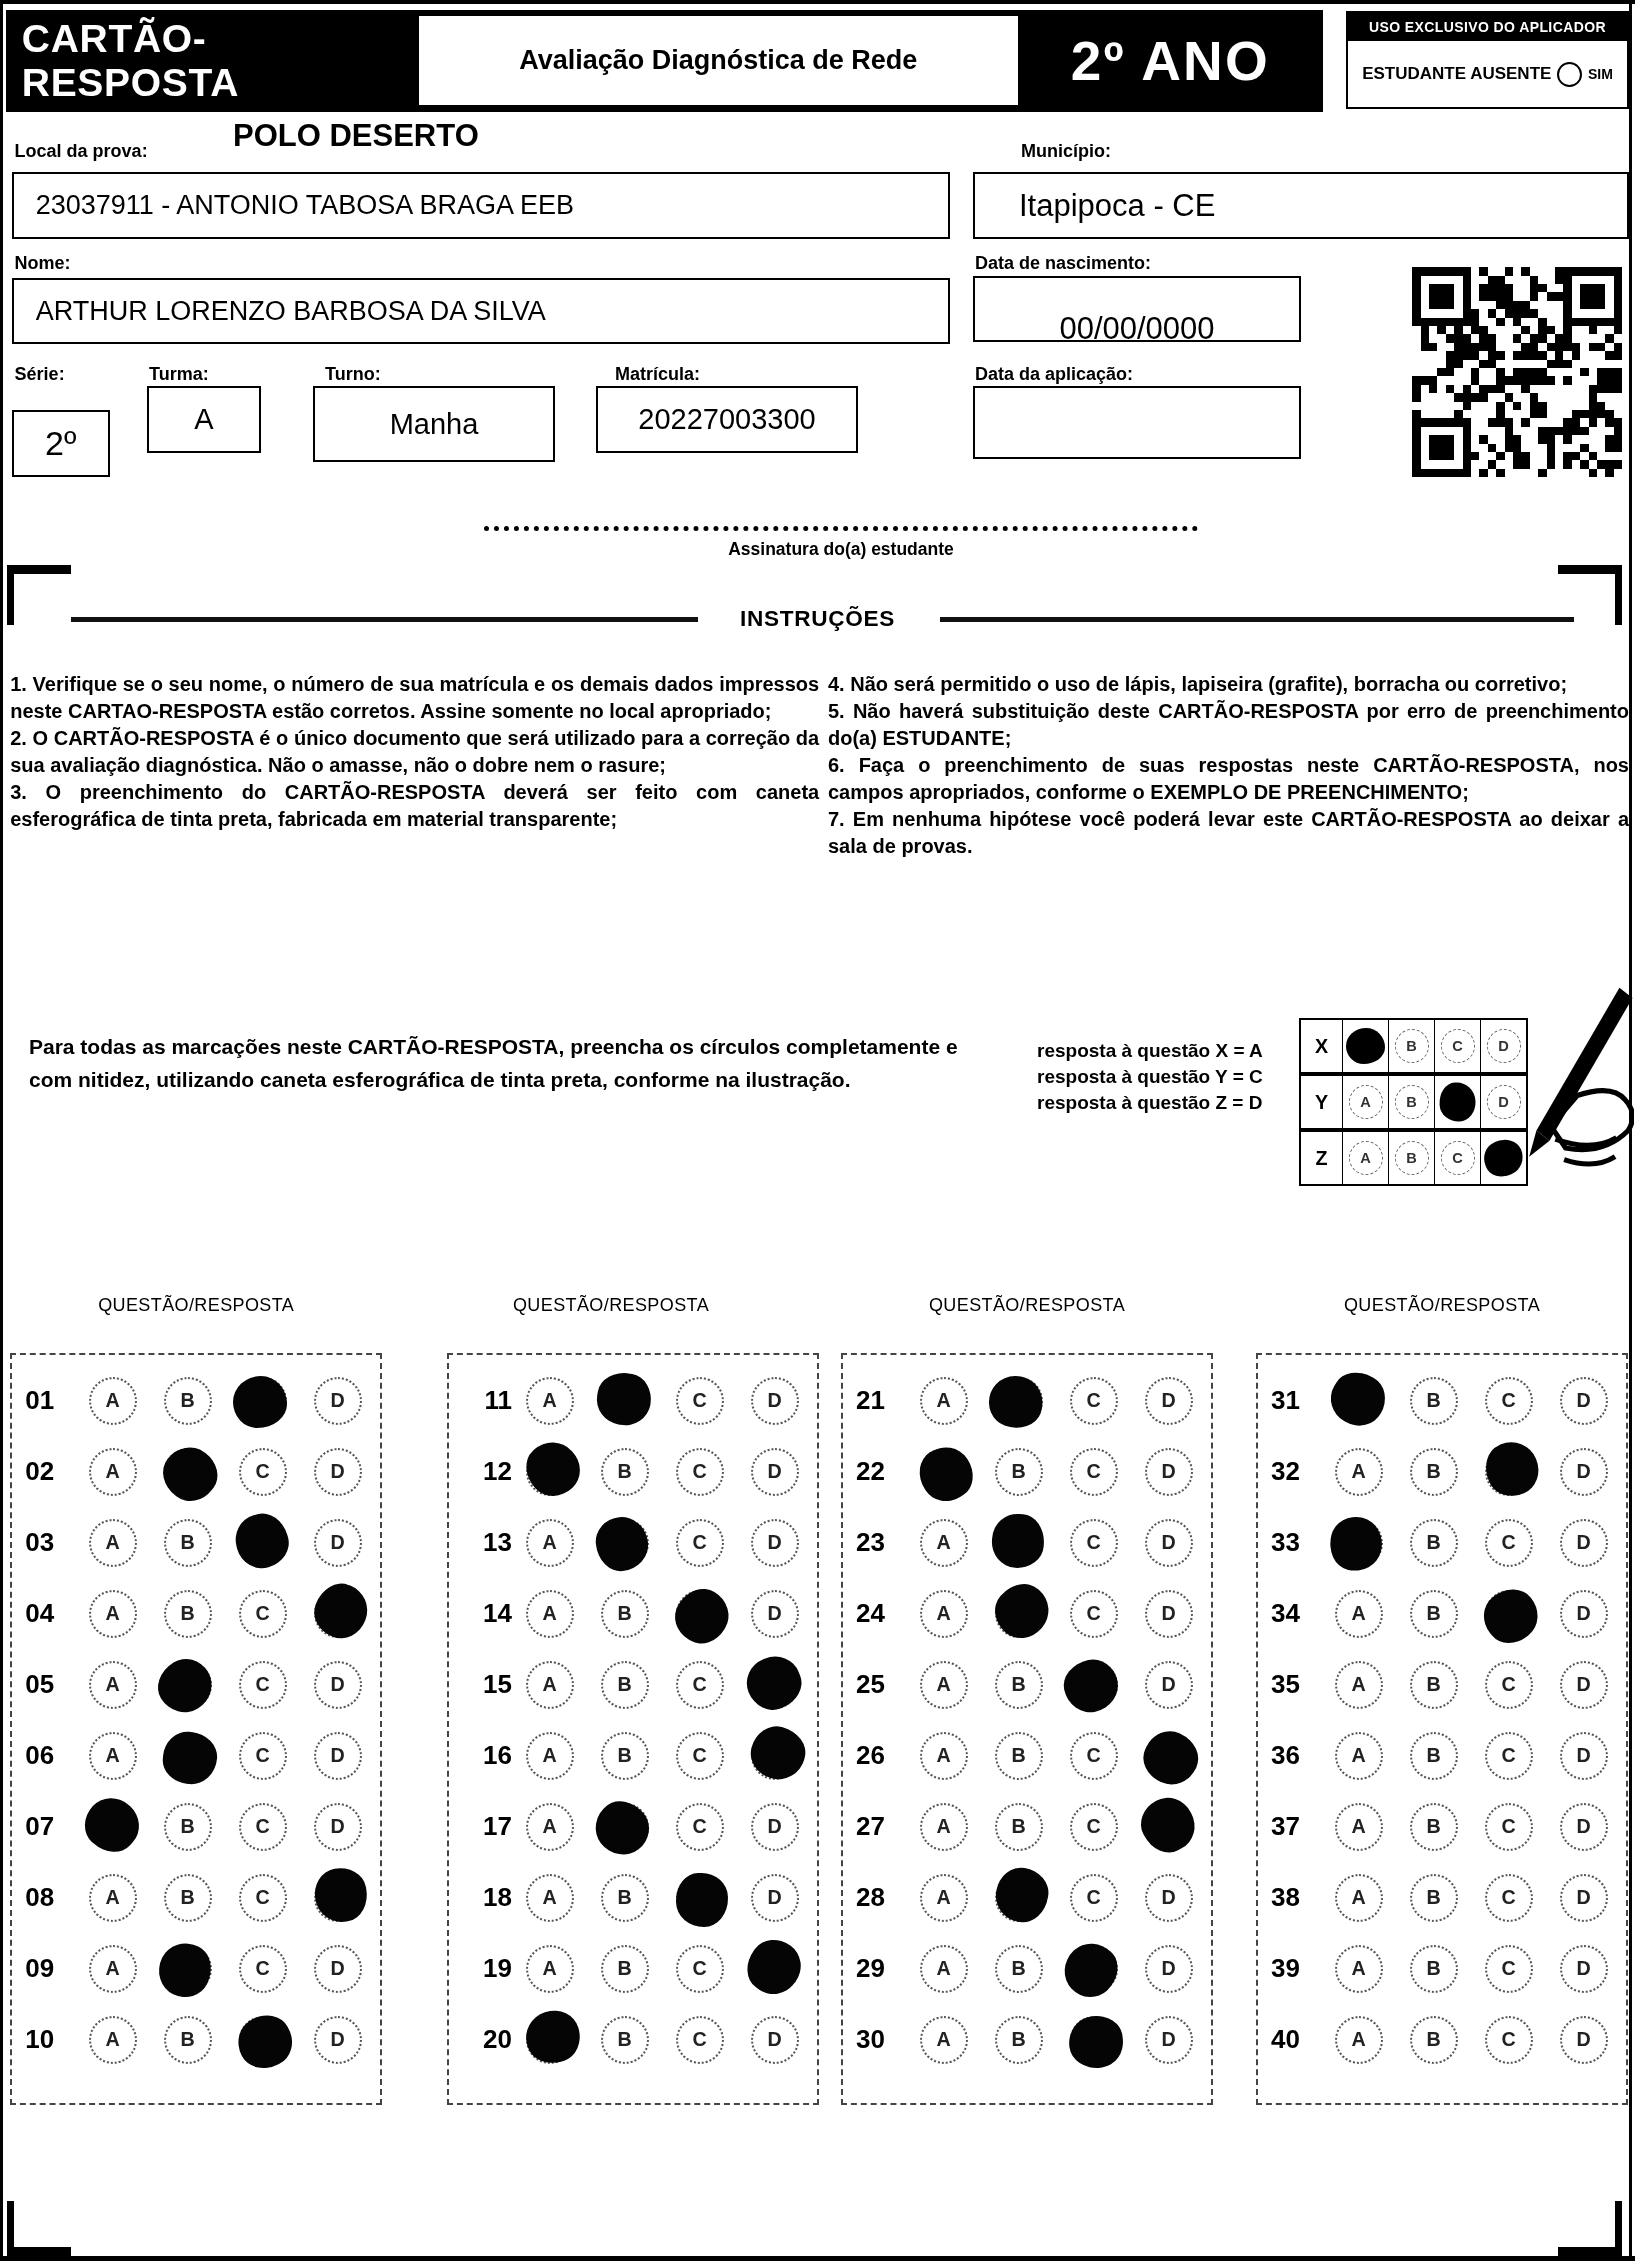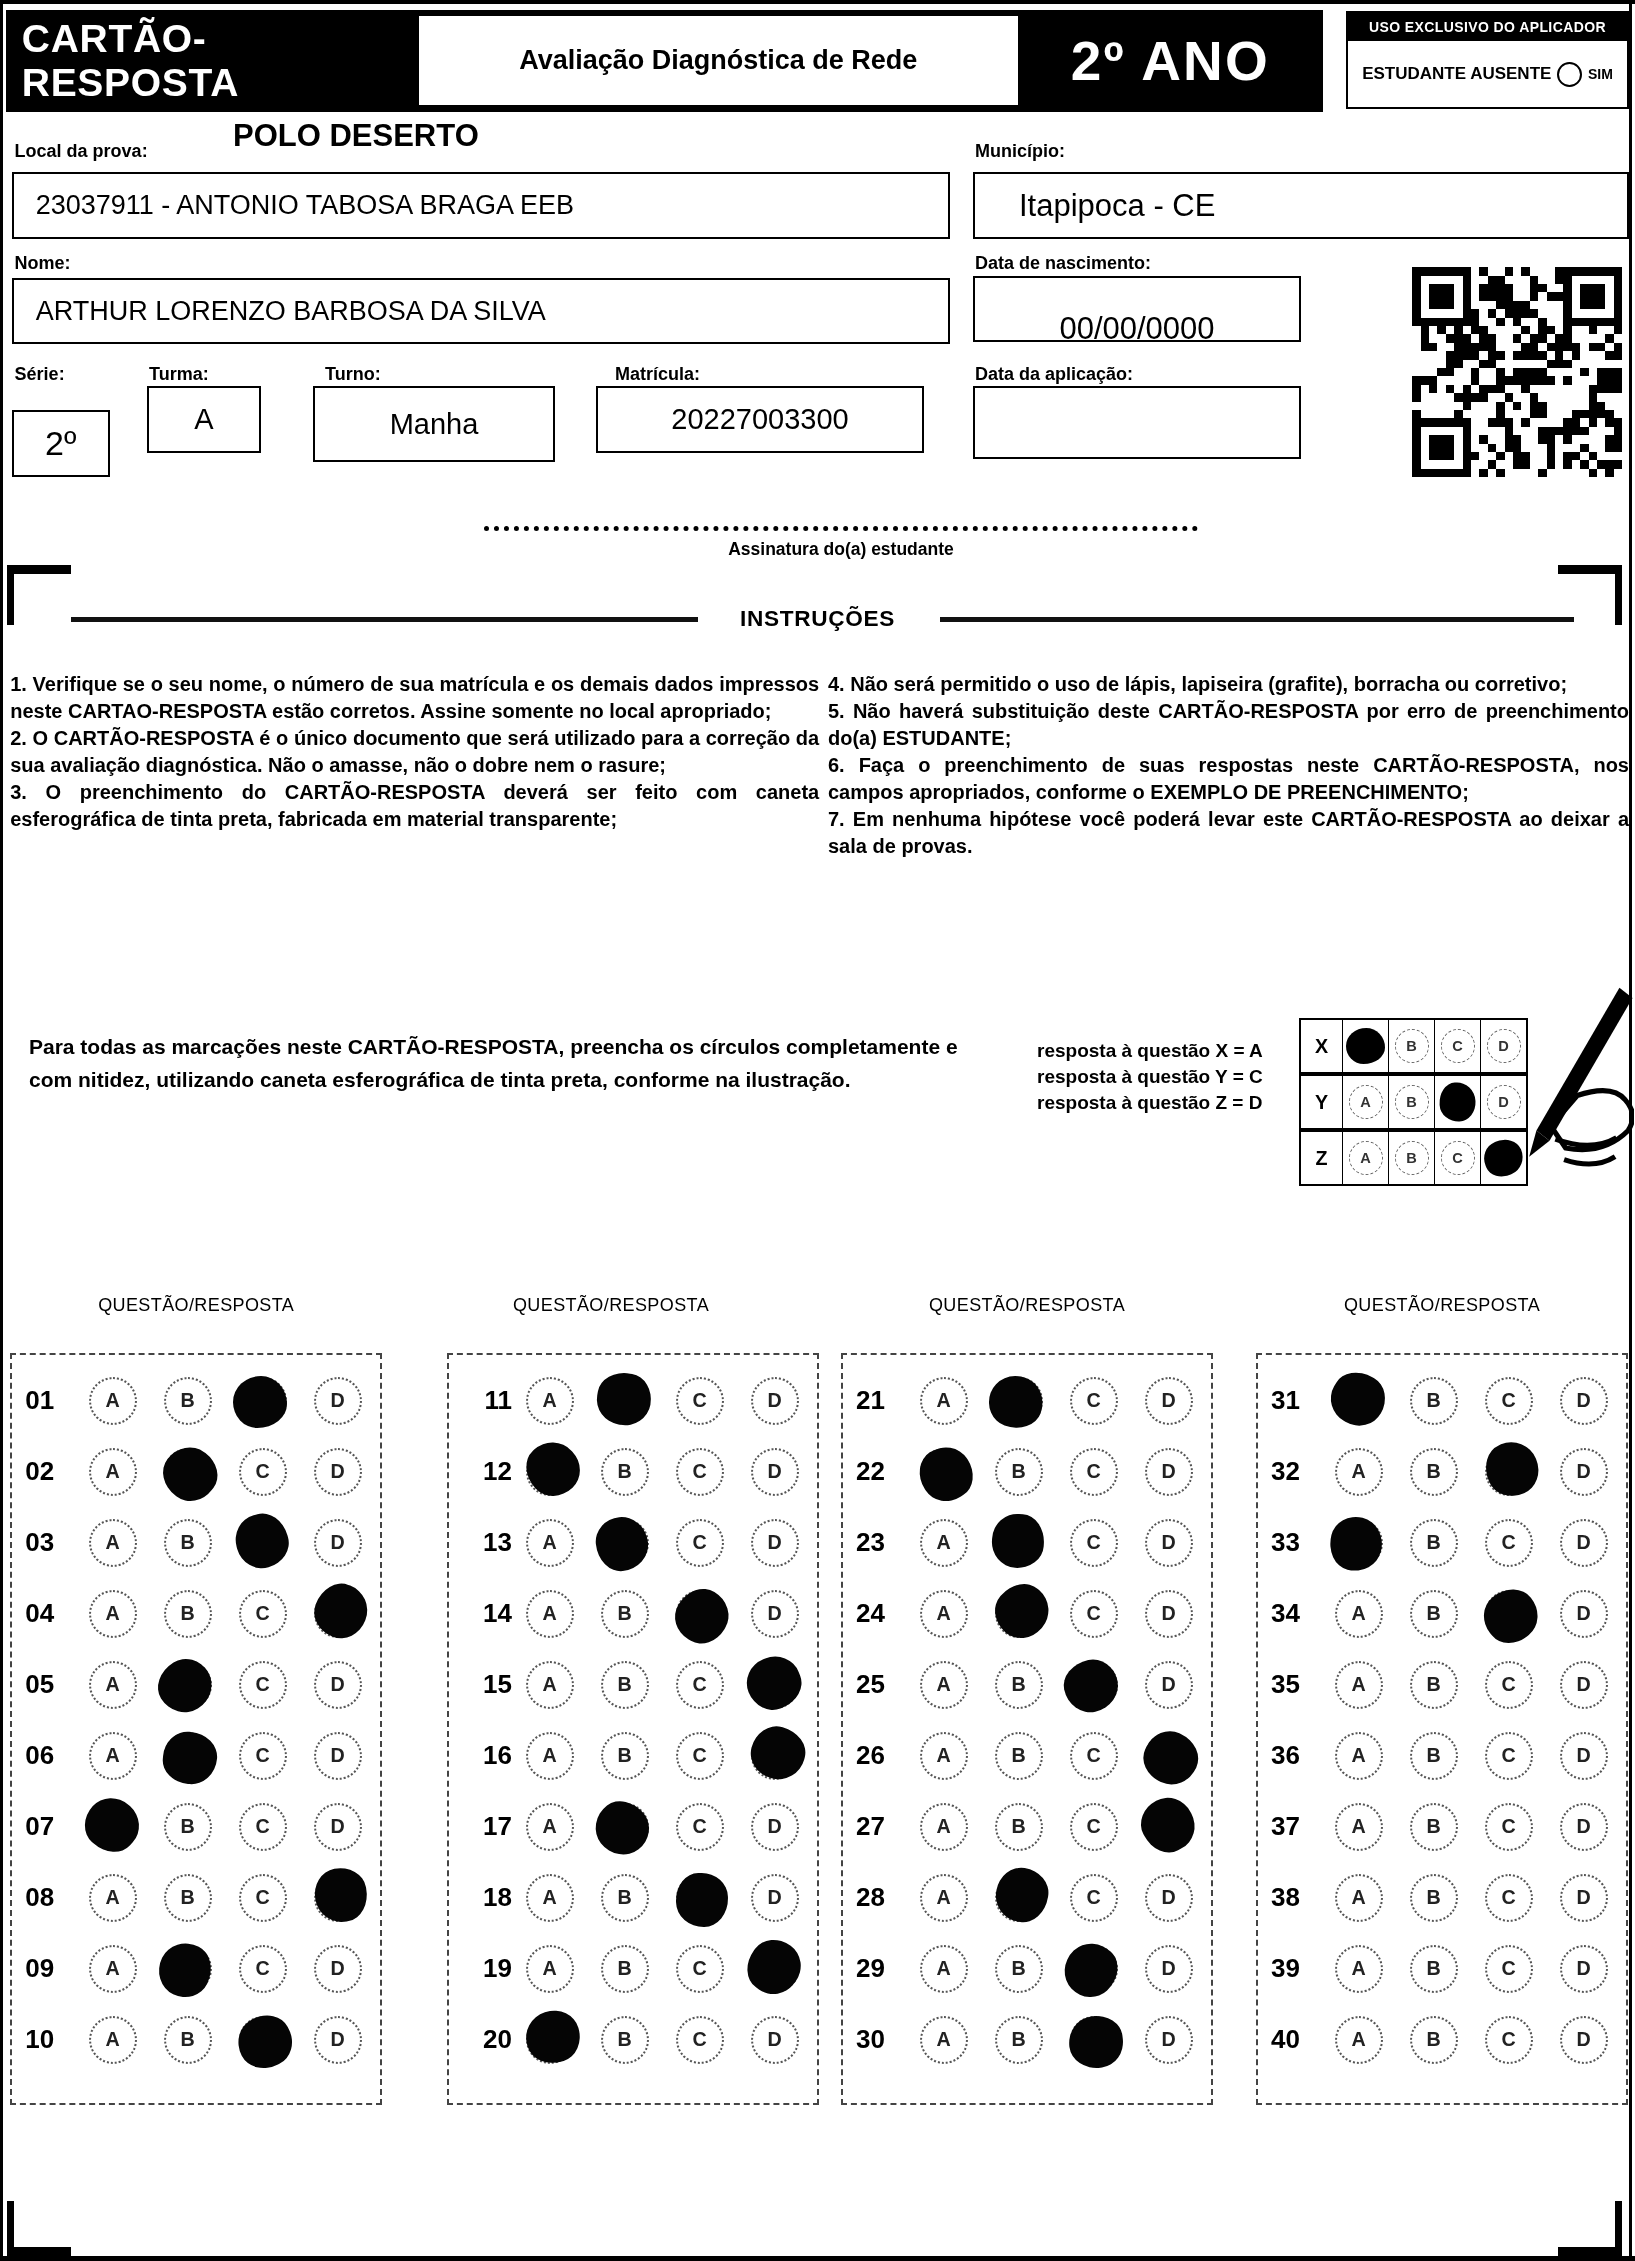--- a/index.html
+++ b/index.html
@@ -94,21 +94,21 @@
       <span class="absent-yes">SIM</span>
     </div>
   </div>
 
   <div class="abs flabel" style="left:14.6px;top:137px;">Local da prova:</div>
   <div class="abs" style="left:233px;top:114px;font-size:31px;font-weight:bold;">POLO DESERTO</div>
   <div class="abs fbox" style="left:11.7px;top:168px;width:938px;height:67px;">
     <span class="val" style="margin-left:22px;">23037911 - ANTONIO TABOSA BRAGA EEB</span>
   </div>
 
-  <div class="abs flabel" style="left:975px;top:137px;">Município:</div>
+  <div class="abs flabel" style="left:1021px;top:137px;">Município:</div>
   <div class="abs fbox" style="left:973px;top:168px;width:656px;height:67px;">
     <span class="val" style="margin-left:44px;font-size:31px;">Itapipoca - CE</span>
   </div>
 
   <div class="abs flabel" style="left:14.6px;top:249px;">Nome:</div>
   <div class="abs fbox" style="left:11.7px;top:274px;width:938px;height:66px;">
     <span class="val" style="margin-left:22px;">ARTHUR LORENZO BARBOSA DA SILVA</span>
   </div>
 
   <div class="abs flabel" style="left:975px;top:249px;">Data de nascimento:</div>
@@ -752,21 +752,21 @@
   </div>
   <div class="abs flabel" style="left:149px;top:360px;">Turma:</div>
   <div class="abs fbox center" style="left:147px;top:382px;width:114px;height:67px;">
     <span class="val" style="font-size:29px;">A</span>
   </div>
   <div class="abs flabel" style="left:325px;top:360px;">Turno:</div>
   <div class="abs fbox center" style="left:313px;top:382px;width:242px;height:76px;">
     <span class="val" style="font-size:29px;">Manha</span>
   </div>
   <div class="abs flabel" style="left:615px;top:360px;">Matrícula:</div>
-  <div class="abs fbox center" style="left:596px;top:382px;width:328px;height:67px;">
+  <div class="abs fbox center" style="left:596px;top:382px;width:262px;height:67px;">
     <span class="val" style="font-size:29px;">20227003300</span>
   </div>
   <div class="abs flabel" style="left:975px;top:360px;">Data da aplicação:</div>
   <div class="abs fbox center" style="left:973px;top:382px;width:328px;height:73px;">
     <span class="val"></span>
   </div>
 
   <div class="abs sig-line"></div>
   <div class="abs sig-label">Assinatura do(a) estudante</div>
 

